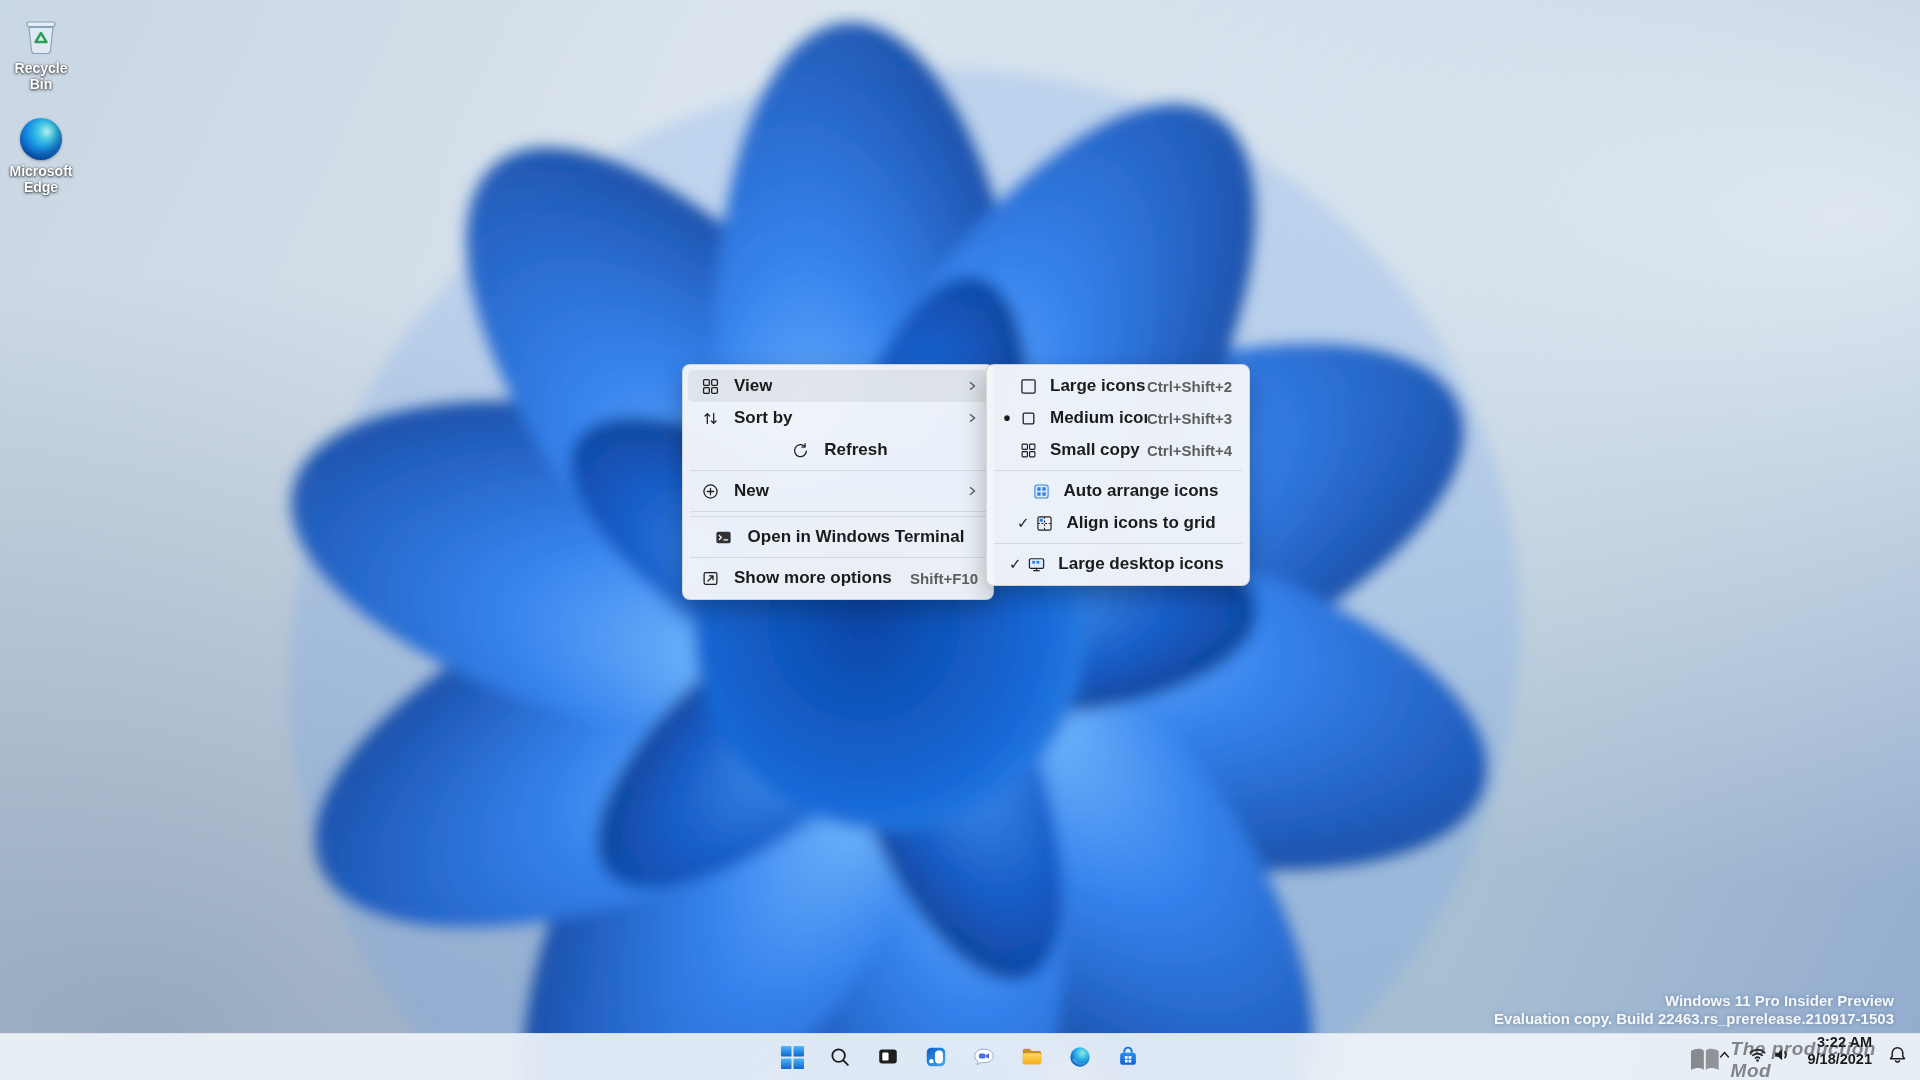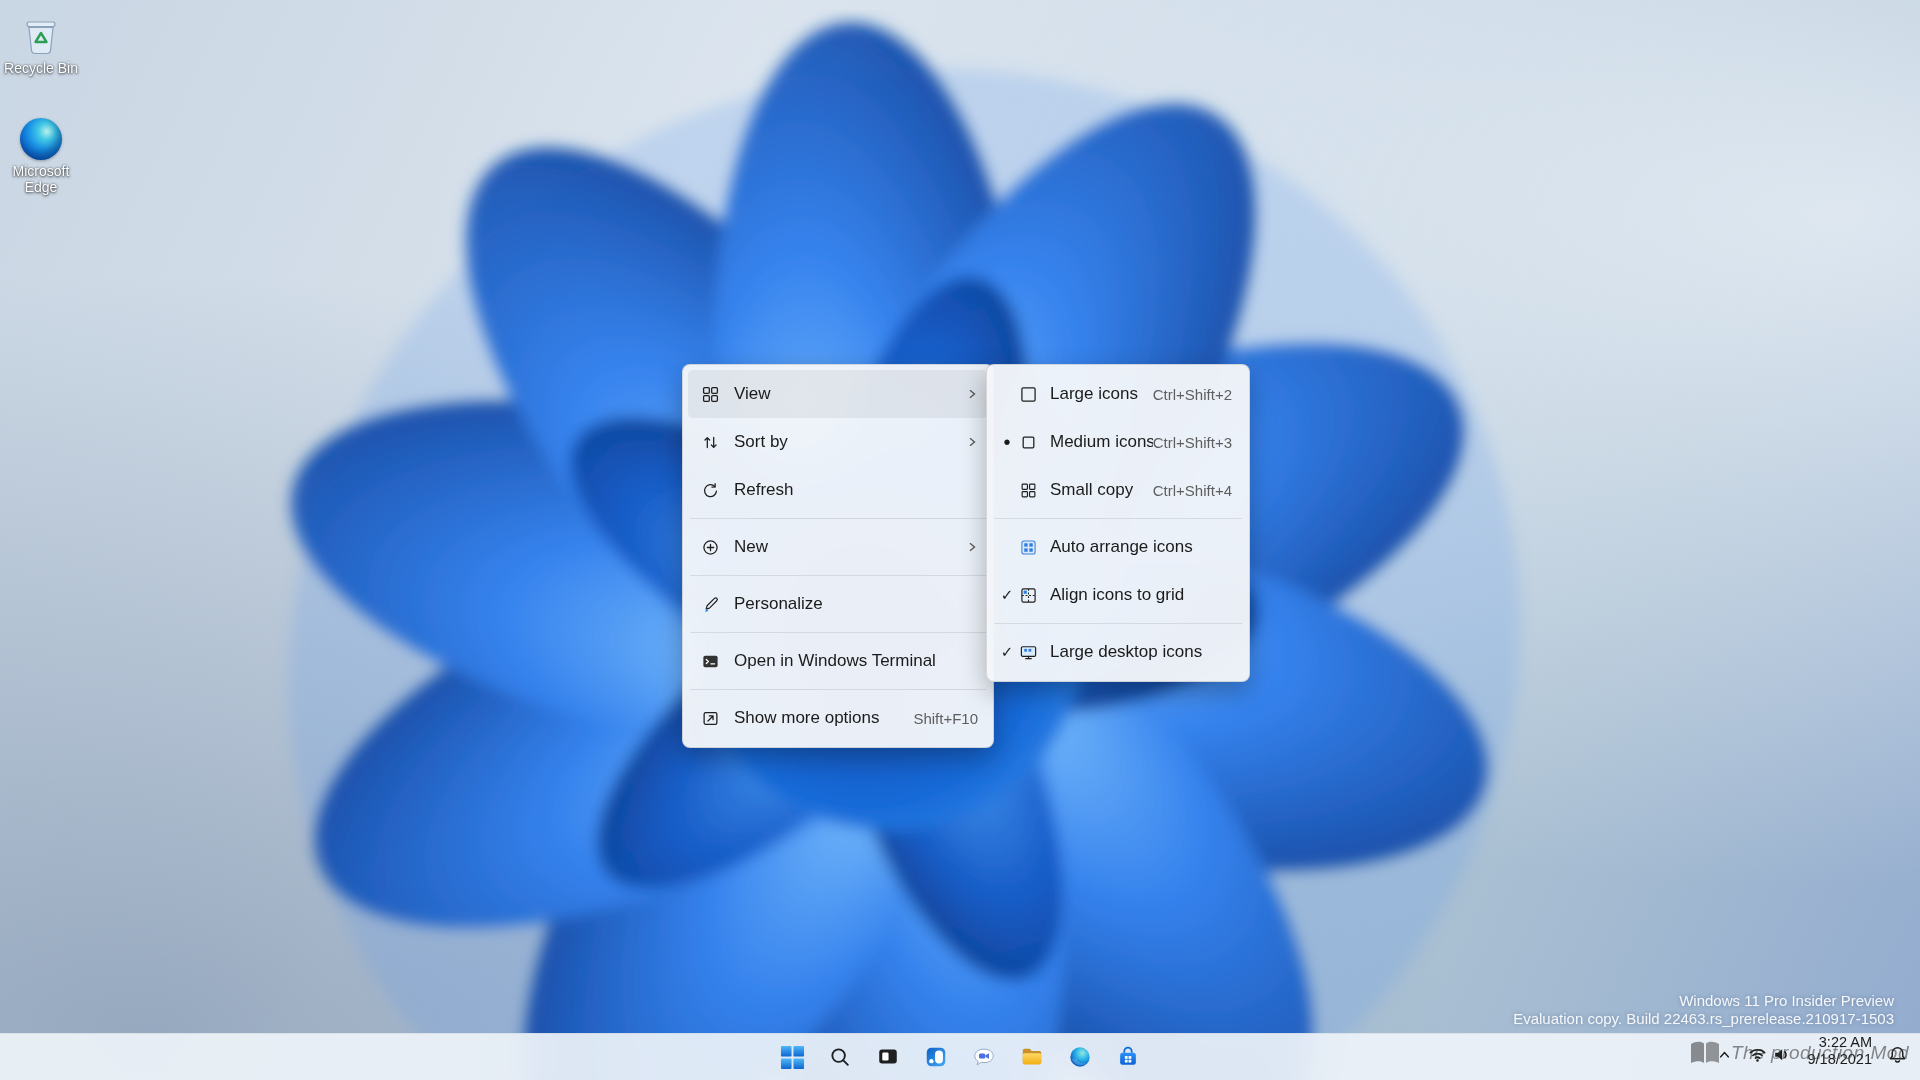--- a/index.html
+++ b/index.html
@@ -1,39 +1,39 @@
 <!DOCTYPE html>
 <html><head>
 <meta charset="utf-8">
 <style>
   html,body{margin:0;padding:0;}
   body{width:1920px;height:1080px;overflow:hidden;font-family:"Liberation Sans","DejaVu Sans",sans-serif;}
   .stage{position:absolute;width:1920px;height:1080px;overflow:hidden;
     background:
       radial-gradient(ellipse at 8% 96%, rgba(47,78,120,0.38), transparent 52%),
       radial-gradient(ellipse at 96% 20%, rgba(236,242,248,0.8), transparent 55%),
-      linear-gradient(115deg,#c9d6e3 0%,#d8e2ec 32%,#c3d3e3 55%,#a9bfd2 78%,#93accf 100%);}
+      linear-gradient(115deg,#c9d6e3 0%,#d8e2ec 32%,#c3d3e3 55%,#a9bfd2 78%,#93accf 100%); font-weight: bold;}
   .bloom{position:absolute;left:150px;top:10px;pointer-events:none;}
 
   
   .desk-icon{position:absolute;width:78px;text-align:center;cursor:default;}
   .desk-icon .glyph{display:flex;justify-content:center;margin-bottom:2px;}
   .desk-label{font-size:14px;line-height:16px;color:#fff;text-shadow:0 1px 3px rgba(0,0,0,0.75),0 0 2px rgba(0,0,0,0.5);}
   .edge-ball{width:42px;height:42px;border-radius:50%;margin:0 auto 3px;
     background:radial-gradient(circle at 64% 32%,#b8efe9 0%,#41c8e6 22%,#1a94e6 46%,#0b63c8 72%,#07489a 100%);
     box-shadow:inset -4px -6px 10px rgba(4,40,96,0.45), 0 1px 3px rgba(0,0,0,0.3);}
 
   
   .menu{position:absolute;background:rgba(249,249,249,0.94);backdrop-filter:blur(28px) saturate(1.3);
     border:1px solid rgba(0,0,0,0.12);border-radius:8px;box-shadow:0 10px 26px rgba(0,0,0,0.28);
     padding:5px;box-sizing:border-box;z-index:30;}
   .ctx{left:682px;top:364px;width:312px;}
   .sub{left:986px;top:364px;width:264px;}
-  .mi{display:flex;align-items:center;height:48px;padding:0 10px 0 12px;border-radius:5px;
-    font-size:17px;color:#1b1b1b;white-space:nowrap;cursor:default;}
+  .mi{display:flex;align-items:center;height:32px;padding:0 10px 0 12px;border-radius:5px;
+    font-size:17px;color:#1b1b1b;white-space:nowrap;cursor:default;justify-content:center;}
   .mi.hl{background:rgba(0,0,0,0.06);}
   .mi .ic{width:20px;height:18px;margin-right:14px;display:flex;align-items:center;justify-content:center;flex:0 0 auto;}
   .mi .lbl{flex:0 1 auto;overflow:hidden;}
   .mi .chev{margin-left:auto;display:flex;align-items:center;color:#5a5a5a;}
   .mi .sc{margin-left:auto;font-size:15px;color:#5e5e5e;}
   .sep{height:1px;background:rgba(0,0,0,0.09);margin:4px 2px;}
   .sub .mi{padding:0 12px 0 4px;}
   .sub .gut{width:22px;flex:0 0 auto;text-align:center;font-size:15px;color:#1b1b1b;}
   .sub .gut.radio{font-size:20px;line-height:10px;}
   .sub .ic{margin-right:12px;}
@@ -178,29 +178,20 @@
         </svg>
         </span>
       <span class="lbl">New</span>
       <span class="chev">
         <svg width="12" height="12" viewBox="0 0 12 12" fill="none" stroke="#5a5a5a" stroke-width="1.4">
             <path d="M4 2.2 L8.5 6 L4 9.8"></path>
           </svg>
         </span>
     </div>
     <div class="sep"></div>
-    <div class="mi">
-      <span class="ic">
-        <svg width="17" height="17" viewBox="0 0 16 16">
-          <path d="M13.9 2.1 a1.7 1.7 0 0 1 0 2.4 L7 11.4 l-3.1 .9 .9-3.1 6.9-6.9 a1.7 1.7 0 0 1 2.2-.2z" fill="none" stroke="#1f1f1f" stroke-width="1.1" stroke-linejoin="round"></path>
-          <path d="M4.1 12.1 l-1.1 3 3-1.1z" fill="#2f7fe0"></path>
-        </svg>
-        </span>
-      <span class="lbl">Personalize</span>
-    </div>
     <div class="sep"></div>
     <div class="mi">
       <span class="ic">
         <svg width="17" height="17" viewBox="0 0 16 16">
           <rect x="1.3" y="2.6" width="13.4" height="10.8" rx="1.6" fill="#323232"></rect>
           <path d="M4 6.2 l2 1.8 -2 1.8" stroke="#fff" stroke-width="1.3" fill="none" stroke-linecap="round" stroke-linejoin="round"></path>
           <path d="M8.4 10.2h3.4" stroke="#fff" stroke-width="1.3" stroke-linecap="round"></path>
         </svg>
         </span>
       <span class="lbl">Open in Windows Terminal</span>

